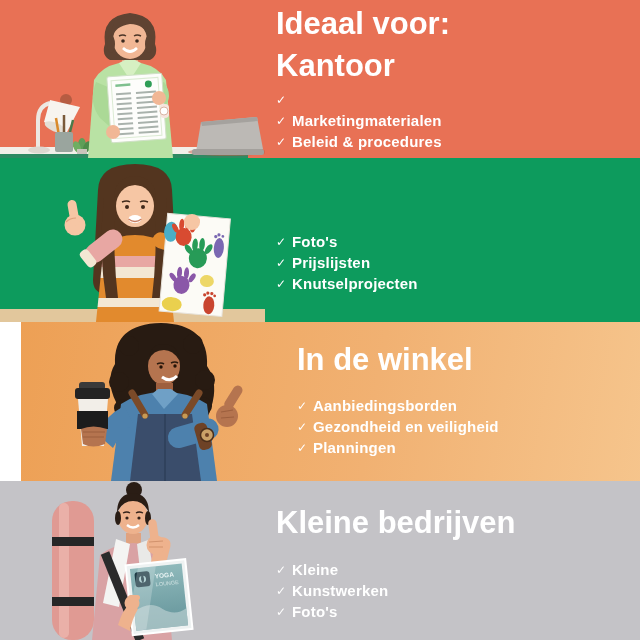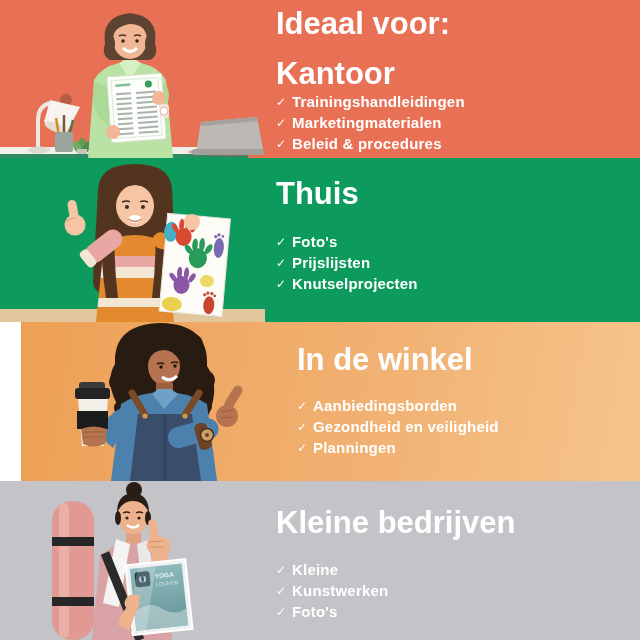--- a/index.html
+++ b/index.html
@@ -8,21 +8,21 @@
   .band{position:relative;width:640px;overflow:hidden;}
   .band-0{height:158px;}
   .band-1{height:164px;}
   .band-2{height:159px;}
   .band-3{height:159px;}
   .photo{position:absolute;left:0;top:0;width:265px;height:100%;}
   .photo svg{display:block;width:100%;height:100%;}
   .copy{position:absolute;left:276px;top:0;width:360px;height:100%;color:#fff;}
   .page-title{position:absolute;left:0;top:6px;margin:0;font-size:31px;font-weight:700;letter-spacing:0;}
   .heading{position:absolute;left:0;margin:0;font-size:31px;font-weight:700;letter-spacing:0;}
-  .band-0 .heading{top:56px;}
+  .band-0 .heading{top:48px;}
   .band-1 .heading{top:18px;}
   .band-2 .heading{top:20px;}
   .band-3 .heading{top:24px;}
   .items{position:absolute;left:0;margin:0;padding:0;list-style:none;}
   .band-0 .items{top:92px;}
   .band-1 .items{top:74px;}
   .band-2 .items{top:74px;}
   .band-3 .items{top:79px;}
   .items li{display:flex;align-items:baseline;line-height:19px;font-size:15px;font-weight:700;letter-spacing:.2px;}
   .check{width:16px;flex:0 0 16px;font-size:12px;font-weight:700;transform:translateY(-1px);}
@@ -116,21 +116,20 @@
           <circle cx="164" cy="111" r="4" fill="#fff" stroke="#d9b5a4"></circle>
         </g>
       </svg>
     </div>
     <div class="copy">
       <h1 class="page-title">Ideaal voor:</h1>
       <h2 class="heading">Kantoor</h2>
       <ul class="items">
         <li>
             <span class="check">✓</span>
-            <span>Trainingshandleidingen</span>
           </li>
         <li>
             <span class="check">✓</span>
             <span>Marketingmaterialen</span>
           </li>
         <li>
             <span class="check">✓</span>
             <span>Beleid &amp; procedures</span>
           </li>
       </ul>
@@ -215,21 +214,20 @@
             <circle cx="213" cy="77" r="1.6"></circle>
               <circle cx="216" cy="75" r="1.6"></circle>
               <circle cx="220" cy="76" r="1.4"></circle>
           </g>
         </g>
         <circle cx="192" cy="64" r="8" fill="#f6c6a4"></circle>
         <rect x="184" y="60" width="16" height="6" rx="3" fill="#f6c6a4"></rect>
       </svg>
     </div>
     <div class="copy">
-      <h2 class="heading">Thuis</h2>
       <ul class="items">
         <li>
             <span class="check">✓</span>
             <span>Foto's</span>
           </li>
         <li>
             <span class="check">✓</span>
             <span>Prijslijsten</span>
           </li>
         <li>

